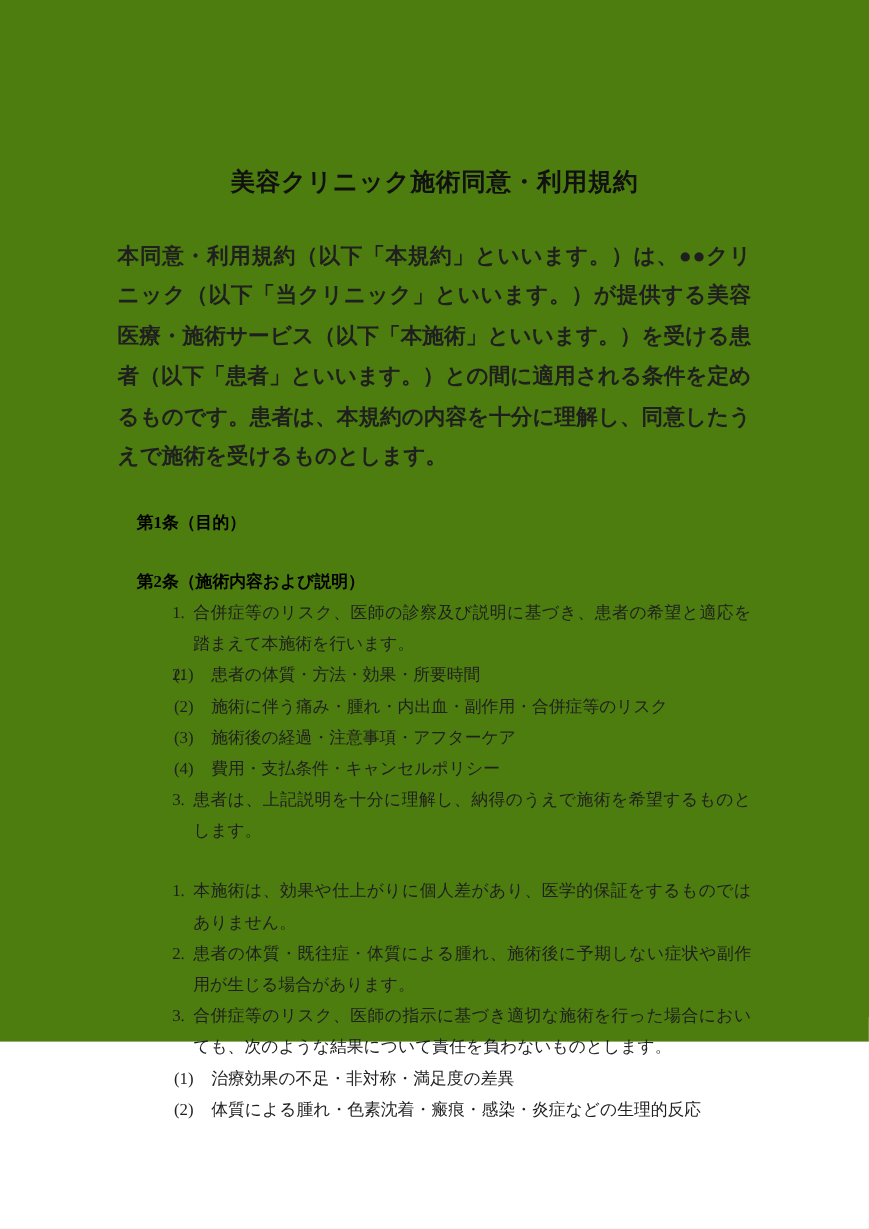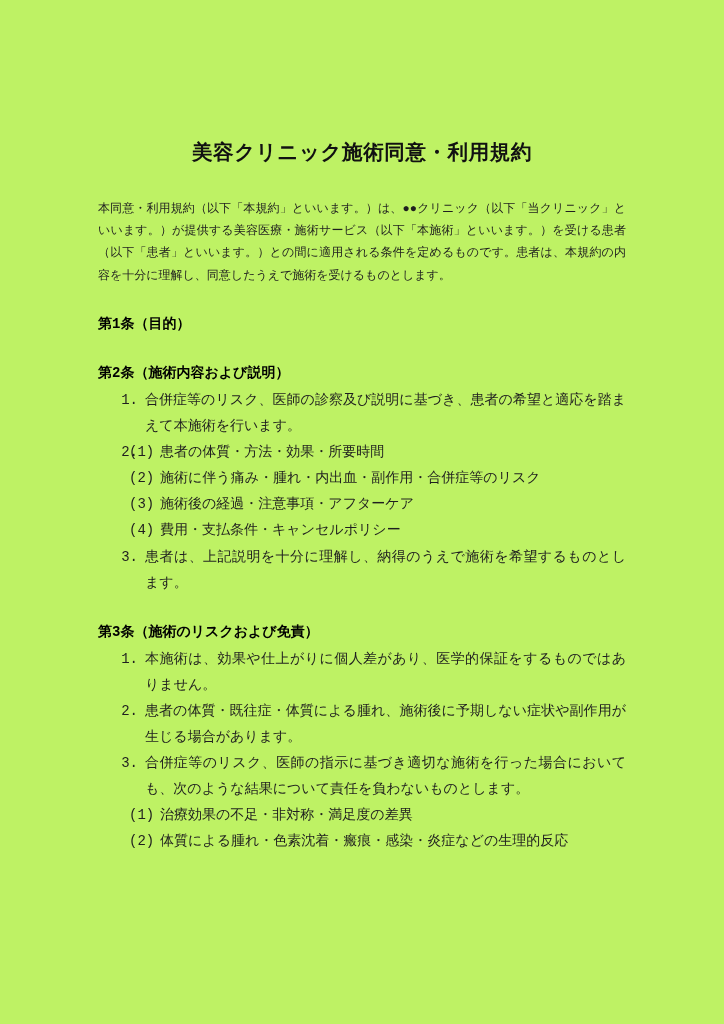--- a/index.html
+++ b/index.html
@@ -11,45 +11,45 @@
   body {
     width: 724px;
     height: 1024px;
     font-family: "Liberation Serif", "DejaVu Serif", serif;
     color: #1a1a1a;
     overflow: hidden;
   }
   .page {
     position: relative;
     width: 724px;
-    height: 1024px;
-    background: #bef264;
+    height: 868px;
+    background: #4d7c0f;
     box-sizing: border-box;
     padding: 138px 98px 0 98px;
   }
   .doc-title {
     font-size: 20.5px;
     font-weight: bold;
     text-align: center;
     letter-spacing: 0.6px;
     margin: 0 0 30px 0;
     color: #111111;
     line-height: 1.4;
   }
   .intro {
-    font-size: 12px;
+    font-size: 18px;
     line-height: 1.86;
     text-align: justify;
     text-justify: inter-ideograph;
     margin: 0 0 26px 0;
     color: #1f1f1f;
+    font-weight: bold;
   }
   .article {
-    margin: 0 0 24px 0;
-    font-family: Liberation Mono, monospace;
+    margin: 0 0 24px 16px;
   }
   .article:last-child {
     margin-bottom: 0;
   }
   .article-heading {
     font-size: 14px;
     font-weight: bold;
     line-height: 1.8;
     margin: 0 0 1px 0;
     color: #000000;
@@ -152,21 +152,20 @@
               </li>
             </ul>
           </li>
           <li class="num-item">
             <span class="marker">3.</span>
             <span class="item-text">患者は、上記説明を十分に理解し、納得のうえで施術を希望するものとします。</span>
           </li>
         </ol>
       </section>
       <section class="article">
-        <h2 class="article-heading">第3条（施術のリスクおよび免責）</h2>
         <ol class="num-list">
           <li class="num-item">
             <span class="marker">1.</span>
             <span class="item-text">本施術は、効果や仕上がりに個人差があり、医学的保証をするものではありません。</span>
           </li>
           <li class="num-item">
             <span class="marker">2.</span>
             <span class="item-text">患者の体質・既往症・体質による腫れ、施術後に予期しない症状や副作用が生じる場合があります。</span>
           </li>
           <li class="num-item">

